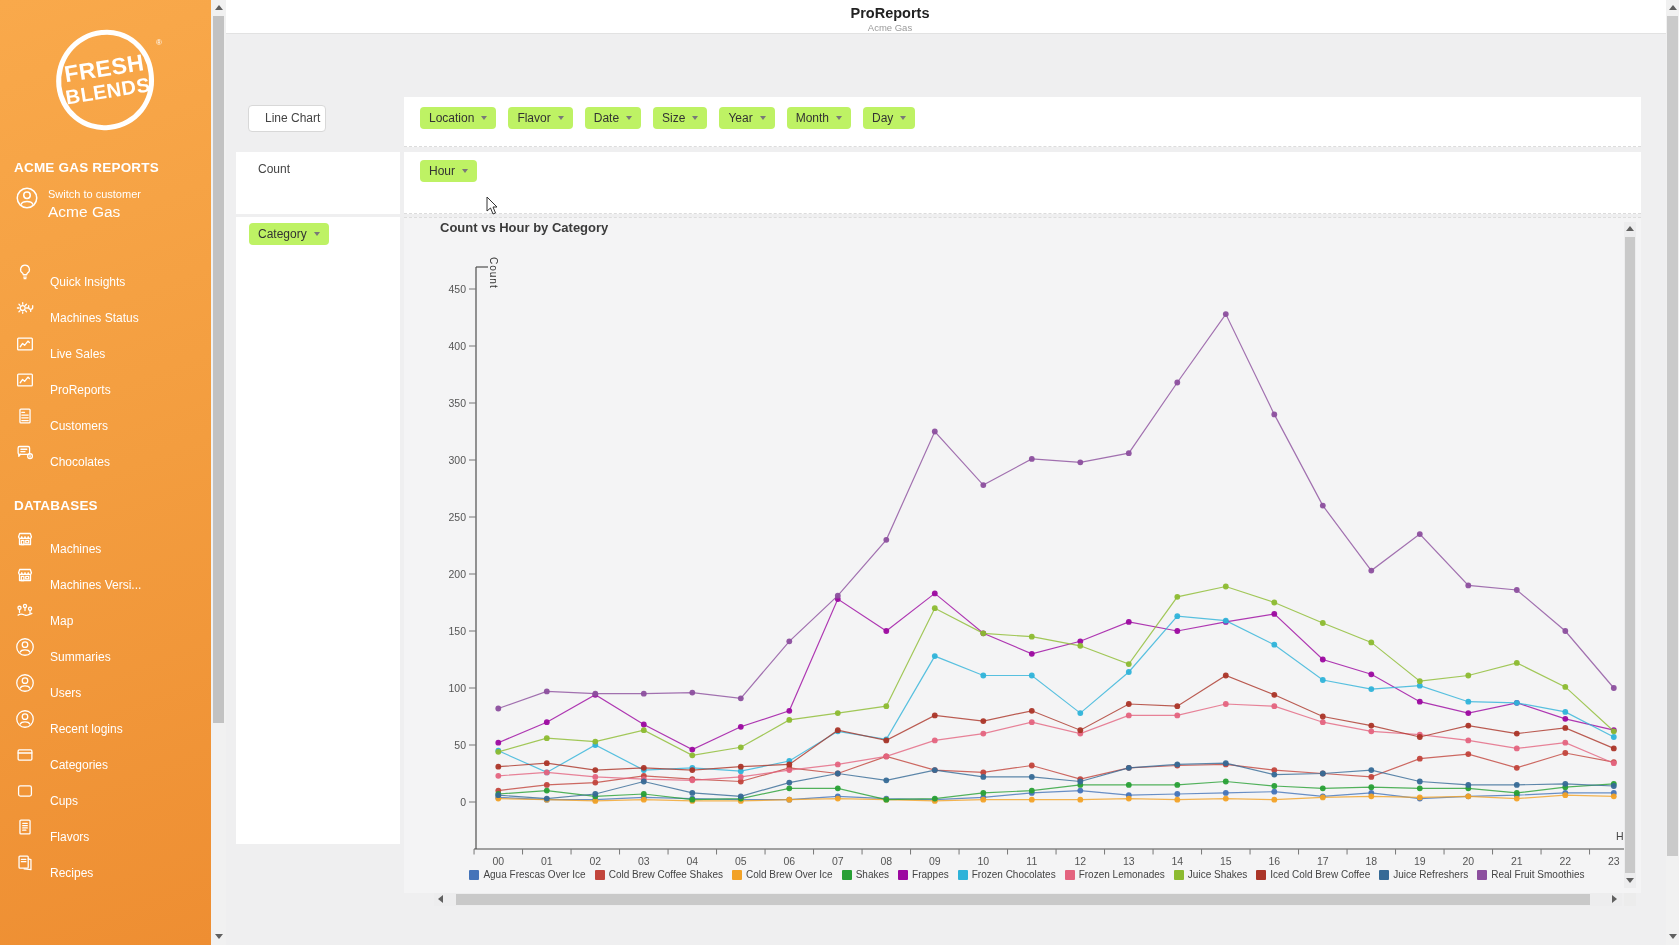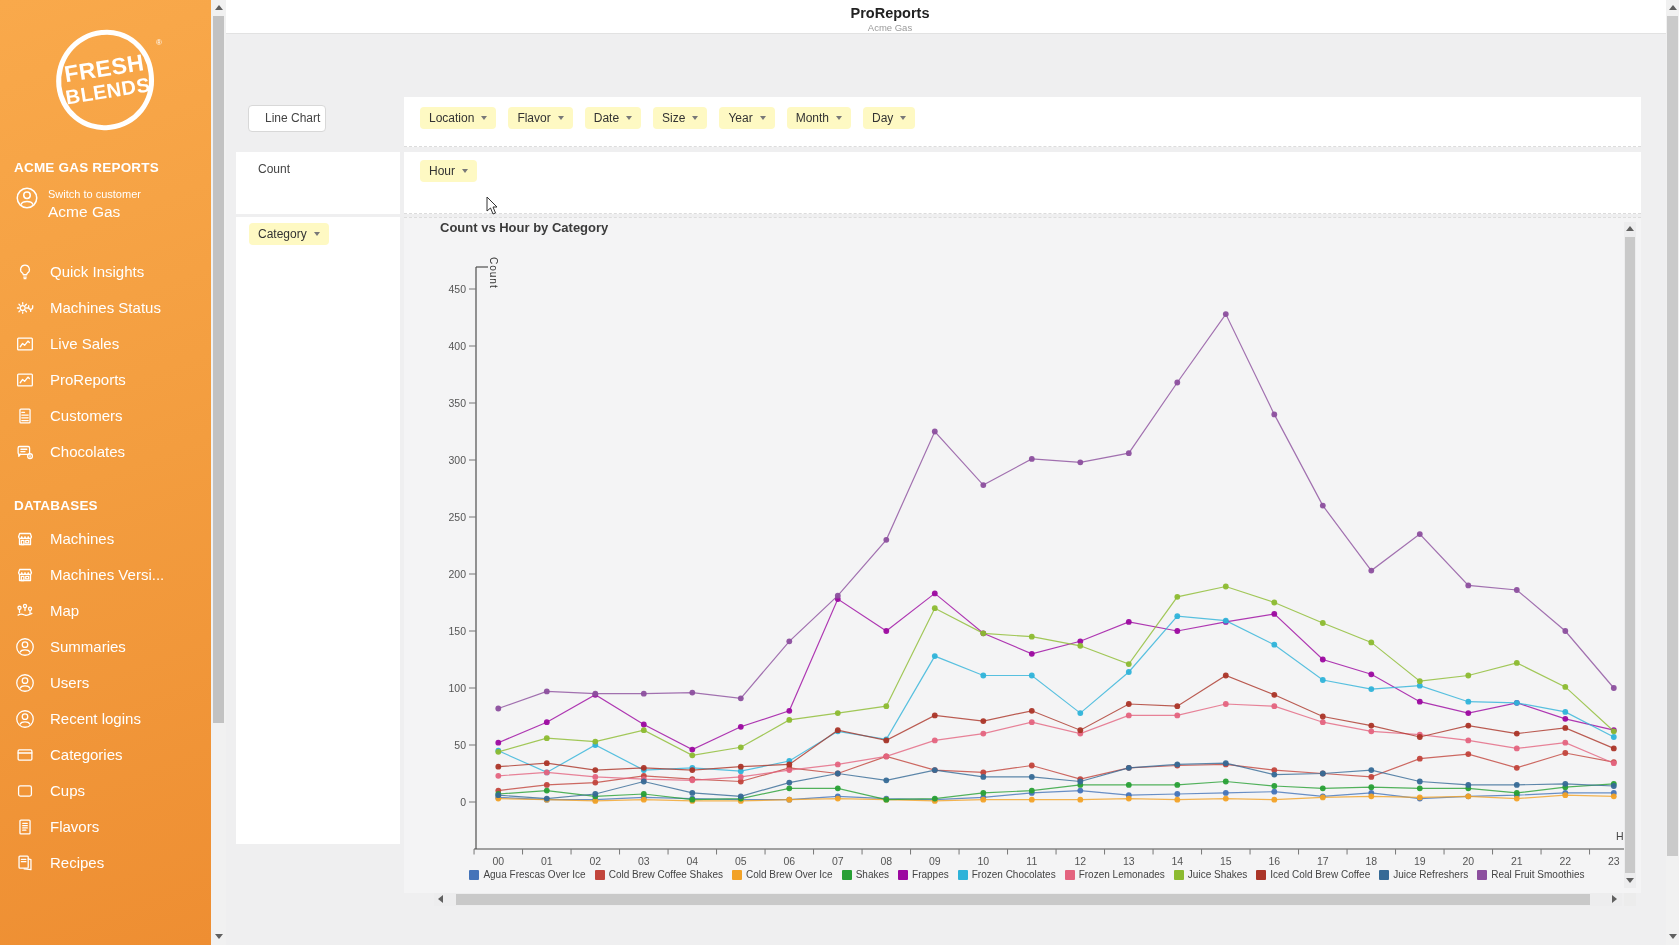--- a/index.html
+++ b/index.html
@@ -12,39 +12,39 @@
   #logo .txt { position:absolute; left:6px; top:25px; width:88px; text-align:center; transform:rotate(-9deg); font-weight:bold; letter-spacing:.5px; }
   #logo .t1 { font-size:23px; } #logo .t2 { font-size:20px; margin-top:-2px; }
   #logo .reg { position:absolute; right:-2px; top:8px; font-size:8px; }
   .side-sec { position:absolute; left:14px; font-weight:bold; font-size:13.5px; letter-spacing:.2px; }
   #switch-row { position:absolute; left:14px; top:185px; }
   #switch-row .ic { position:absolute; left:0; top:0; }
   #switch-row .s1 { position:absolute; left:34px; top:3px; font-size:11px; white-space:nowrap; }
   #switch-row .s2 { position:absolute; left:34px; top:18px; font-size:15.5px; white-space:nowrap; }
   .side-item { position:absolute; left:14px; height:24px; width:190px; cursor:pointer; }
   .side-item .ic { position:absolute; left:0; top:0; }
-  .side-item .lb { position:absolute; left:36px; top:2px; font-size:15px; white-space:nowrap; }
+  .side-item .lb { position:absolute; left:36px; top:14px; font-size:12px; white-space:nowrap; }
   .sb-track { position:absolute; background:#f1f1f1; }
   .sb-thumb { position:absolute; background:#c2c2c2; }
   .arr { position:absolute; width:0; height:0; }
   .arr.up { border-left:4px solid transparent; border-right:4px solid transparent; border-bottom:5px solid #606060; }
   .arr.dn { border-left:4px solid transparent; border-right:4px solid transparent; border-top:5px solid #606060; }
   .arr.lf { border-top:4px solid transparent; border-bottom:4px solid transparent; border-right:5px solid #606060; }
   .arr.rt { border-top:4px solid transparent; border-bottom:4px solid transparent; border-left:5px solid #606060; }
   #header { position:absolute; left:226px; top:0; width:1440px; height:34px; background:#fff; border-bottom:1px solid #e2e2e2; }
   #header .t { position:absolute; left:464px; width:400px; top:5px; text-align:center; font-size:14.5px; font-weight:bold; color:#222; }
   #header .s { position:absolute; left:464px; width:400px; top:22px; text-align:center; font-size:9.5px; color:#9a9a9a; }
   .panel { position:absolute; background:#fff; }
   #row1 { left:404px; top:97px; width:1237px; height:50px; border-bottom:1px dashed #dcdcdc;}
   #row2 { left:404px; top:152px; width:1237px; height:62px; border-bottom:1px dashed #dcdcdc;}
   #lp2  { left:236px; top:152px; width:164px; height:62px; }
   #lp3  { left:236px; top:217px; width:164px; height:627px; }
   #linechart-box { position:absolute; left:248px; top:105px; width:78px; height:27px; background:#fff; border:1px solid #d8d8d8; border-radius:4px; font-size:12px; color:#444; line-height:25px; padding-left:16px; }
   #count-label { position:absolute; left:258px; top:162px; font-size:12px; color:#444; }
-  .chip { display:inline-flex; align-items:center; background:#fef9c3; border-radius:4px; padding:4px 9px; font-size:12px; color:#333; margin-right:12px; white-space:nowrap; }
+  .chip { display:inline-flex; align-items:center; background:#bef264; border-radius:4px; padding:4px 9px; font-size:12px; color:#333; margin-right:12px; white-space:nowrap; }
   .chip .car { margin-left:7px; width:0; height:0; border-left:3.5px solid transparent; border-right:3.5px solid transparent; border-top:4px solid #787878; }
   #chips1 { position:absolute; left:420px; top:107px; }
   #chip-hour { position:absolute; left:420px; top:160px; }
   #chip-cat { position:absolute; left:249px; top:223px; }
   #card { position:absolute; left:404px; top:217px; width:1237px; height:676px; background:#f4f4f5; border-top:1px dashed #ddd; }
   #chart-title { position:absolute; left:440px; top:220px; width:1184px; font-size:13px; font-weight:bold; color:#3b3b3b; }
   #plot { position:absolute; left:404px; top:217px; width:1220px; height:660px; }
   #legend { position:absolute; left:434px; top:869px; width:1186px; display:flex; justify-content:center; }
   .leg-item { display:flex; align-items:center; margin:0 4.5px; font-size:10px; color:#444; white-space:nowrap; }
   .leg-sq { width:10px; height:10px; border-radius:1px; margin-right:4px; }

